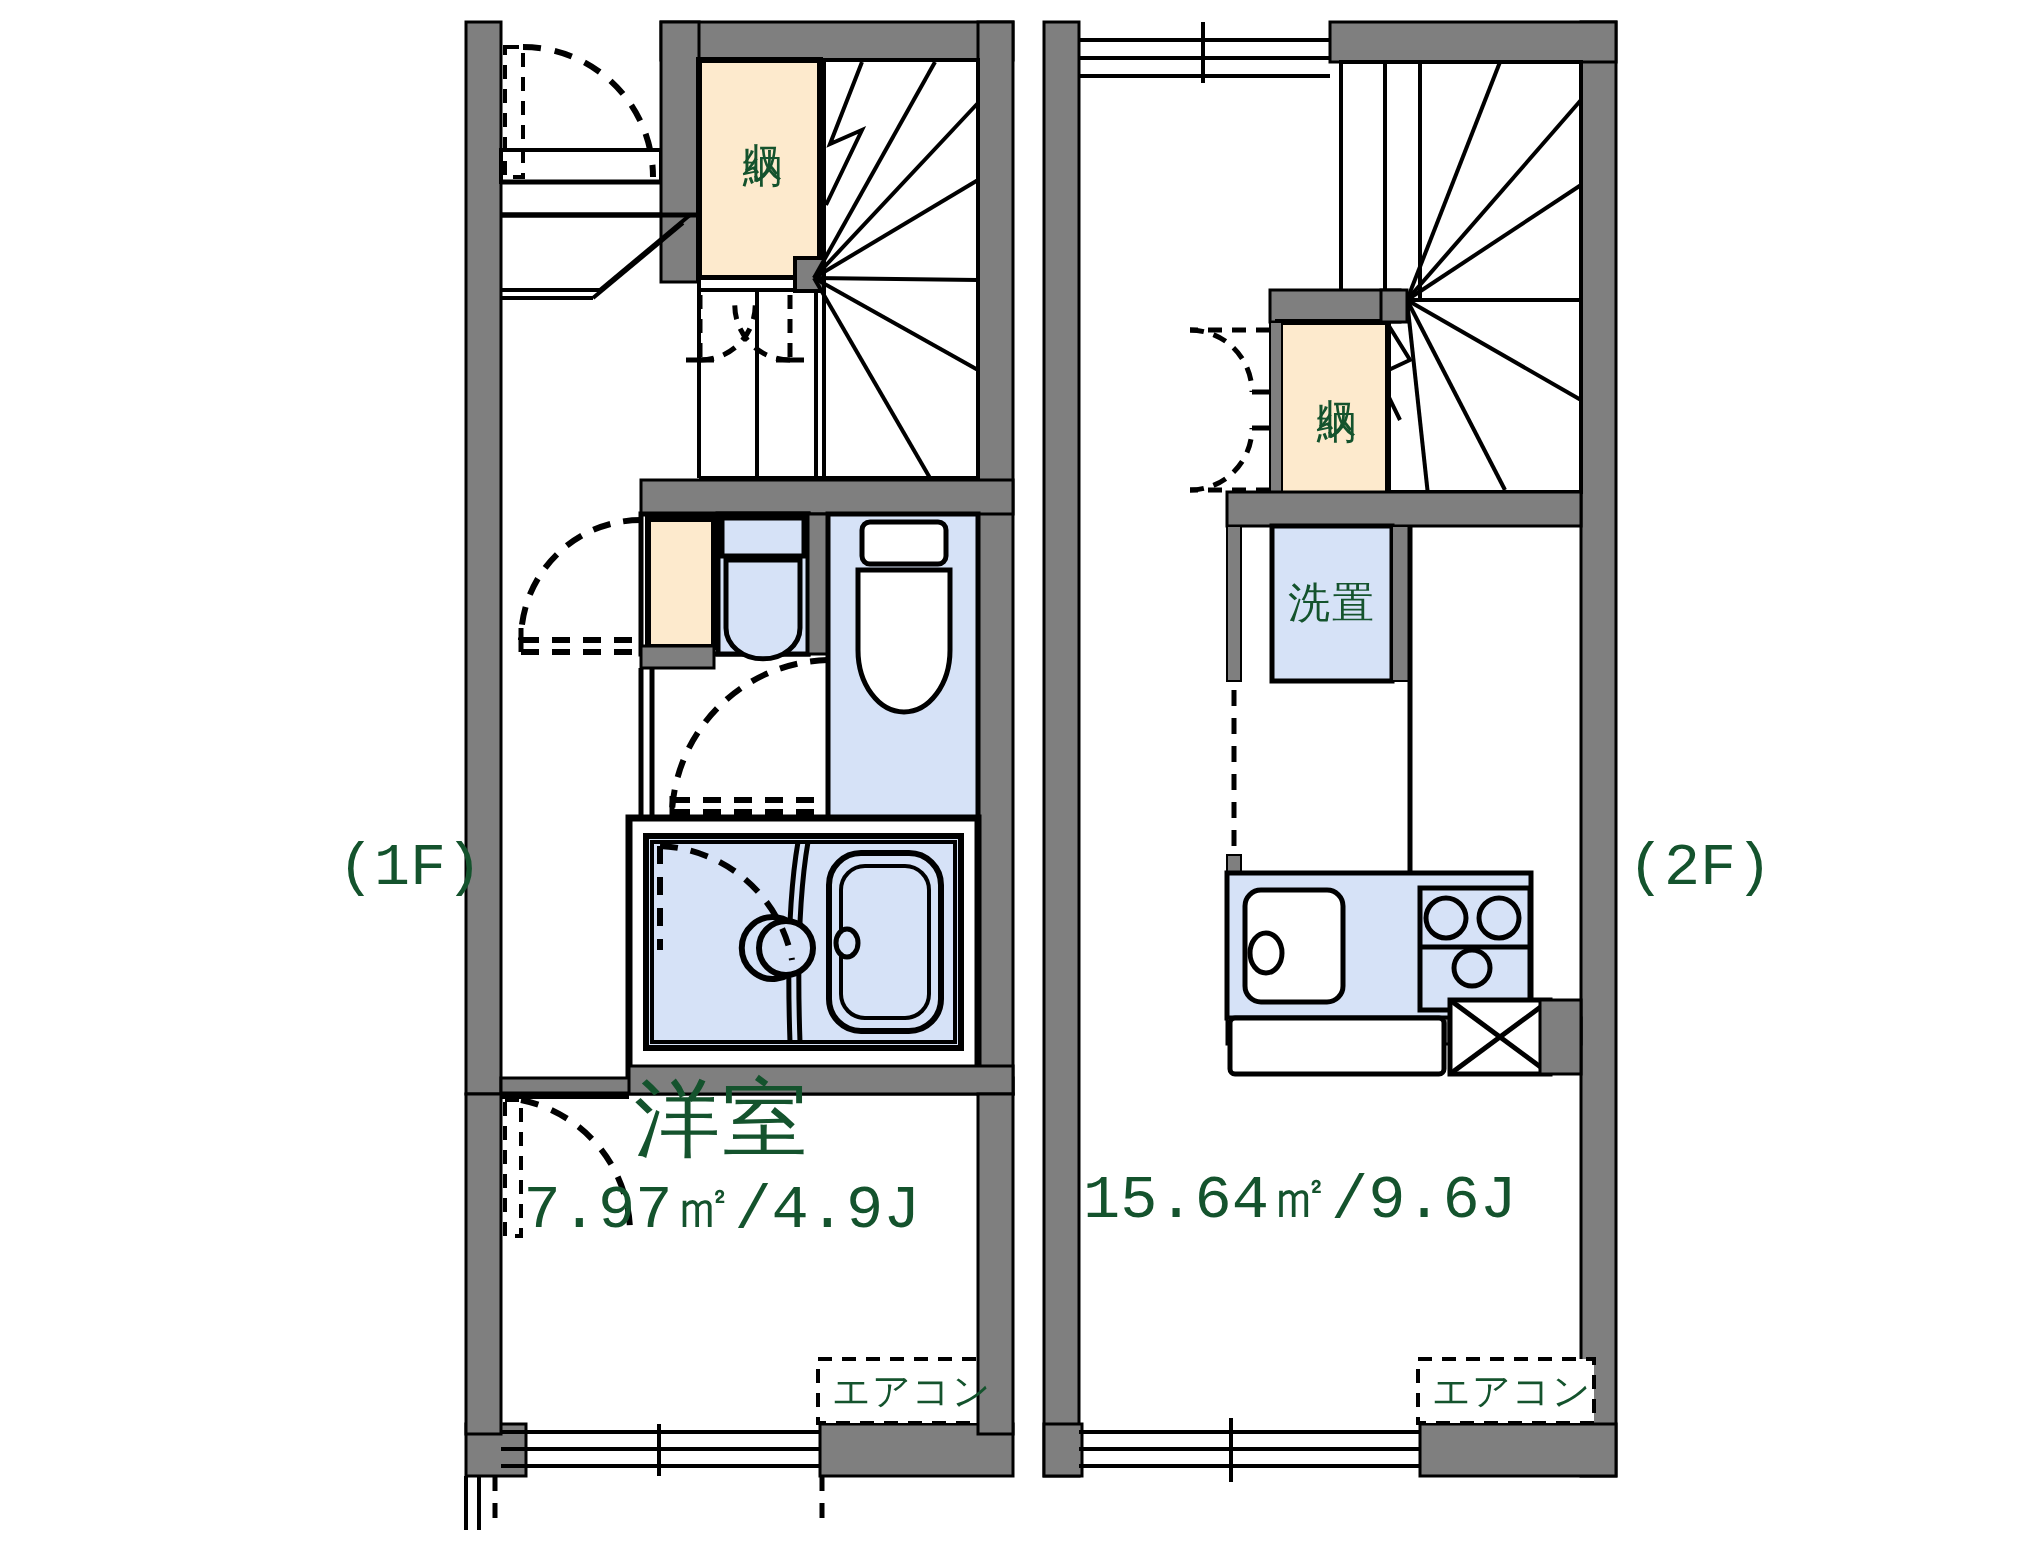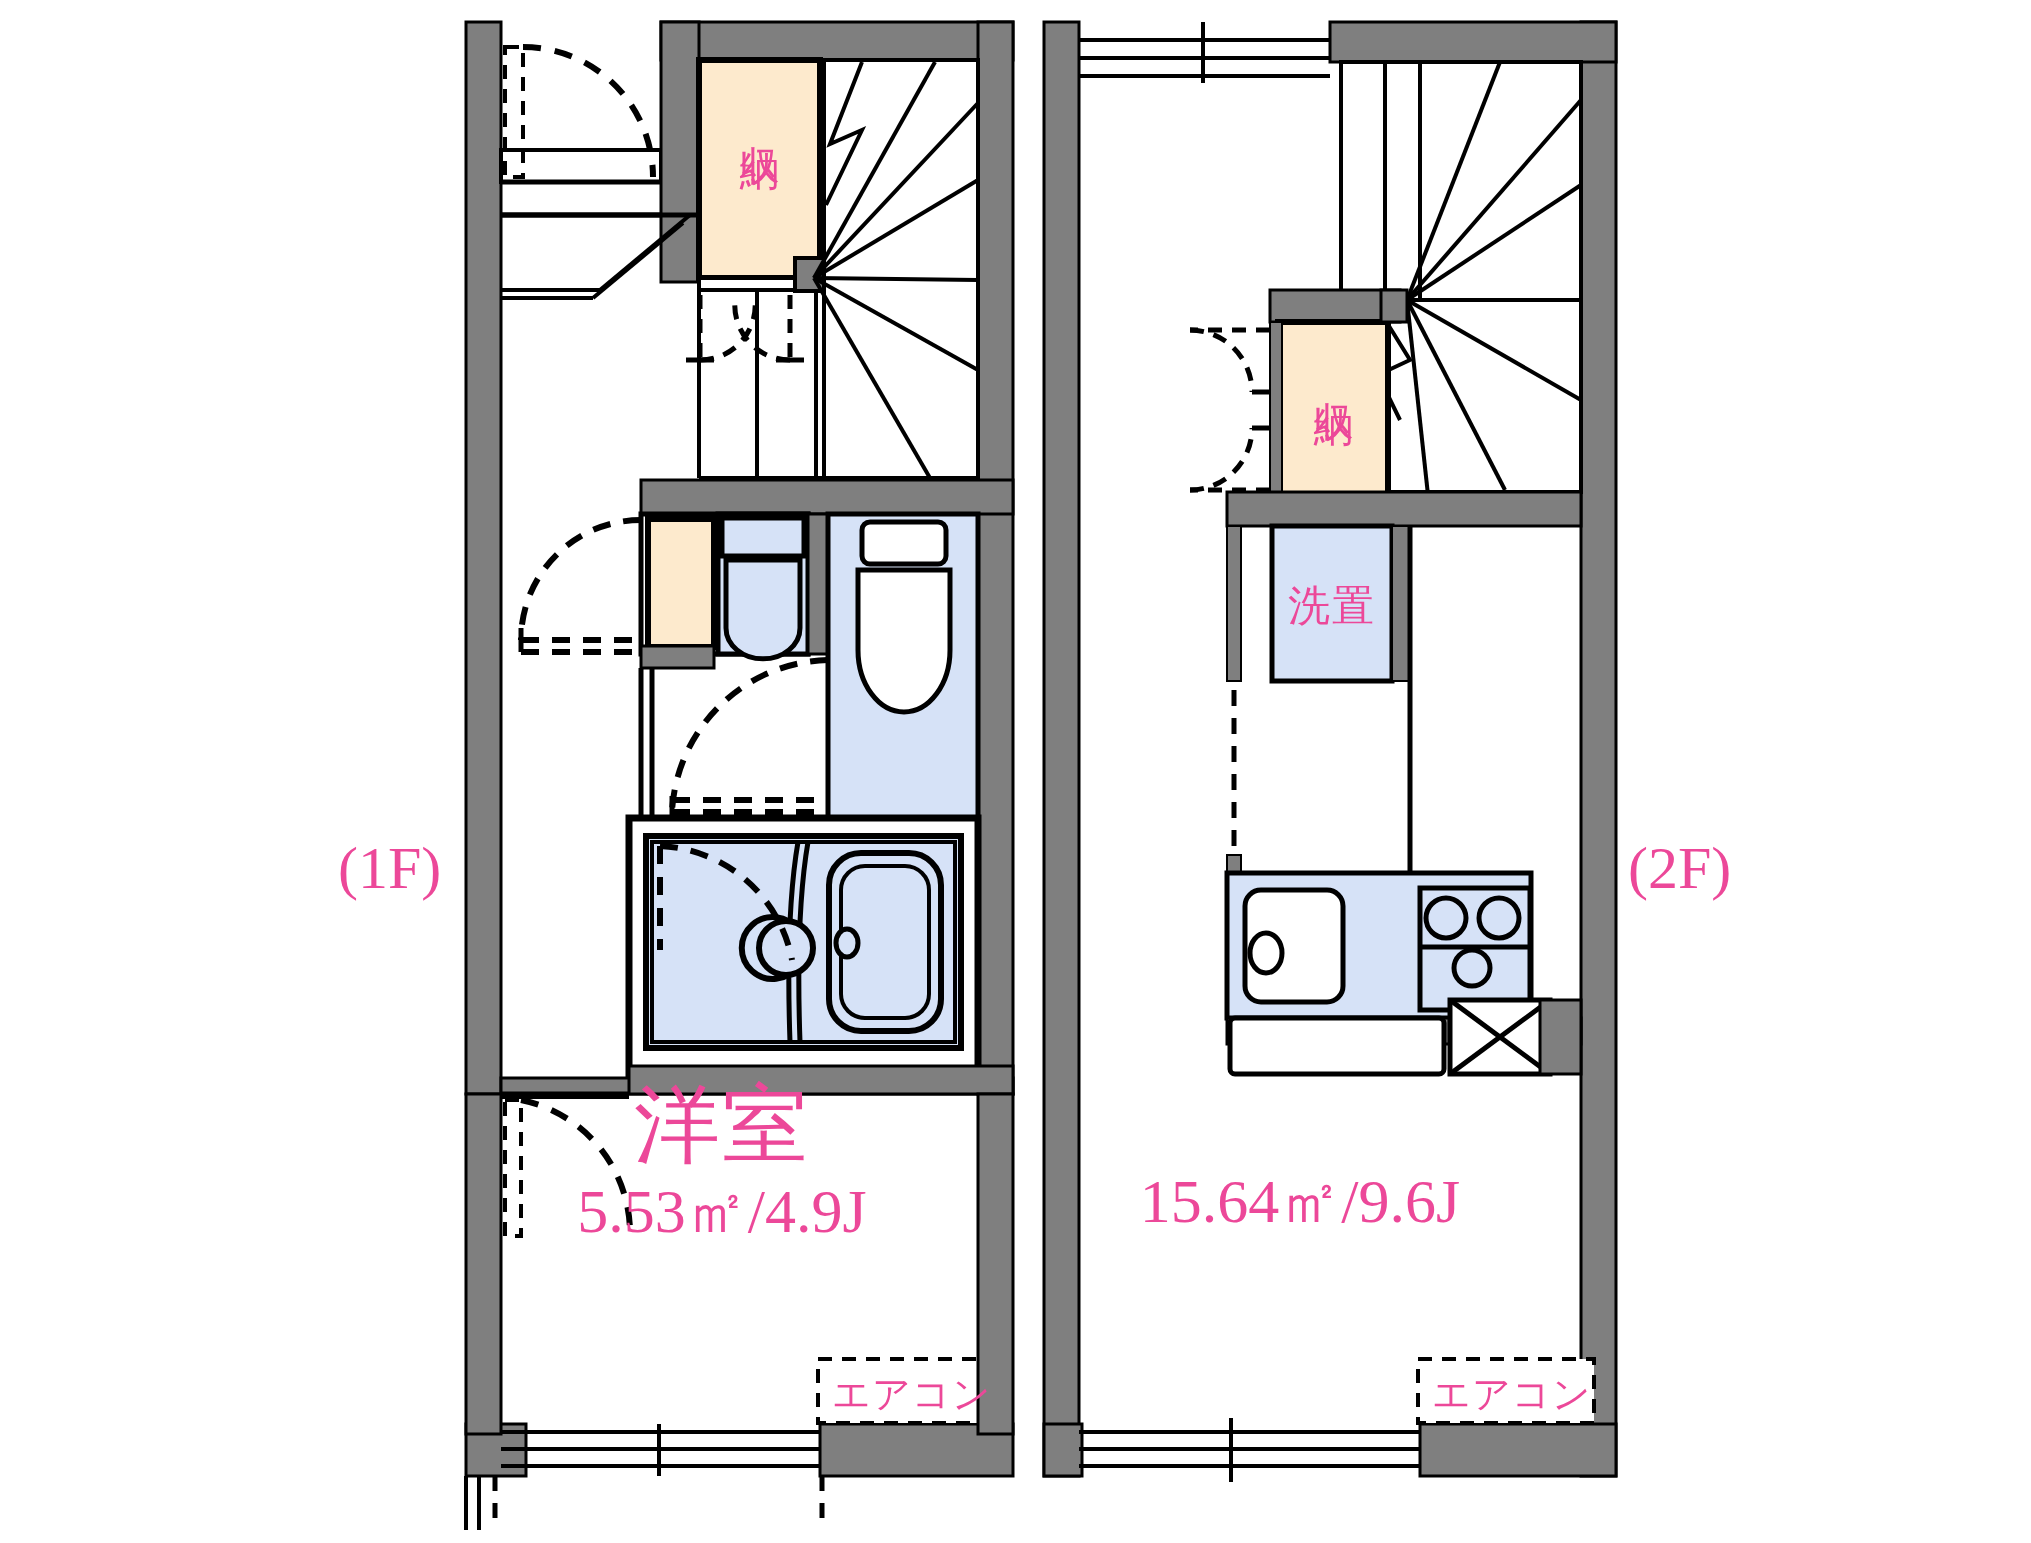--- a/index.html
+++ b/index.html
@@ -5,22 +5,22 @@
   html,body{margin:0;padding:0;background:#ffffff;}
   body{
     width:2031px;height:1543px;
     font-family:"Liberation Sans","DejaVu Sans",sans-serif;
     position:relative;overflow:hidden;
   }
   #stage{position:absolute;left:0;top:0;width:2031px;height:1543px;}
   svg{display:block;}
   .lbl{
     position:absolute;
-    font-family:Liberation Serif, serif;
-    color:#ec4899;white-space:nowrap;line-height:1;
+    font-family:Liberation Mono, monospace;
+    color:#14532d;white-space:nowrap;line-height:1;
   }
   .floor-tag{font-size:60px;letter-spacing:0px;}
   .room-name{font-size:86px;letter-spacing:2px;}
   .room-area{font-size:62px;letter-spacing:0px;}
   .jp-small{font-size:40px;letter-spacing:1px;line-height:1.05;text-align:center;}
   .ac-text{font-size:38px;letter-spacing:1px;}
   .center{text-align:center;transform:translateX(-50%);}
 </style>
 </head>
 <body>
@@ -286,21 +286,21 @@
   </g>
 </svg>
 
 <div class="lbl floor-tag" style="left:338px;top:838px;">(1F)</div>
 
 <div class="lbl jp-small" style="left:759px;top:92px;">
   <div style="writing-mode:vertical-rl;text-orientation:upright;transform:translateX(-50%);display:inline-block;letter-spacing:6px;">収納</div>
 </div>
 
 <div class="lbl room-name center" style="left:722px;top:1082px;">洋室</div>
-<div class="lbl room-area center" style="left:722px;top:1180px;">5.53㎡/4.9J</div>
+<div class="lbl room-area center" style="left:722px;top:1180px;">7.97㎡/4.9J</div>
 
 <div class="lbl ac-text" style="left:832px;top:1375px;">エアコン</div>
 
 <div class="lbl floor-tag" style="left:1628px;top:838px;">(2F)</div>
 
 <div class="lbl jp-small" style="left:1333px;top:348px;">
   <div style="writing-mode:vertical-rl;text-orientation:upright;transform:translateX(-50%);display:inline-block;letter-spacing:6px;">収納</div>
 </div>
 
 <div class="lbl jp-small" style="left:1332px;top:584px;font-size:42px;">

